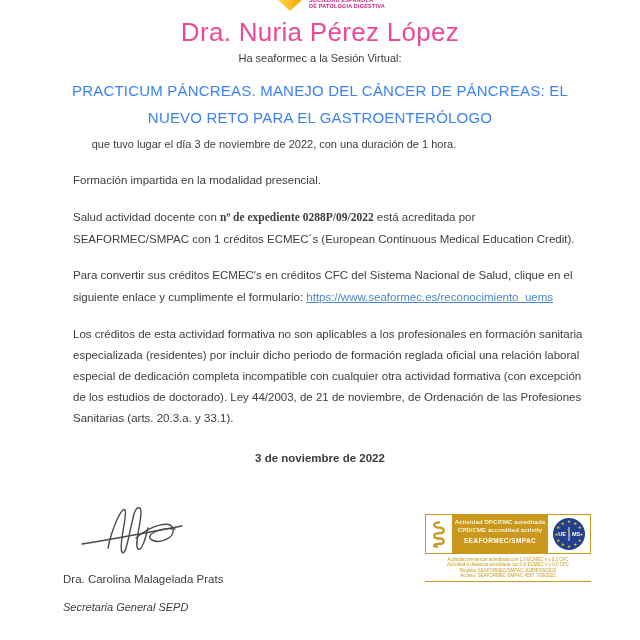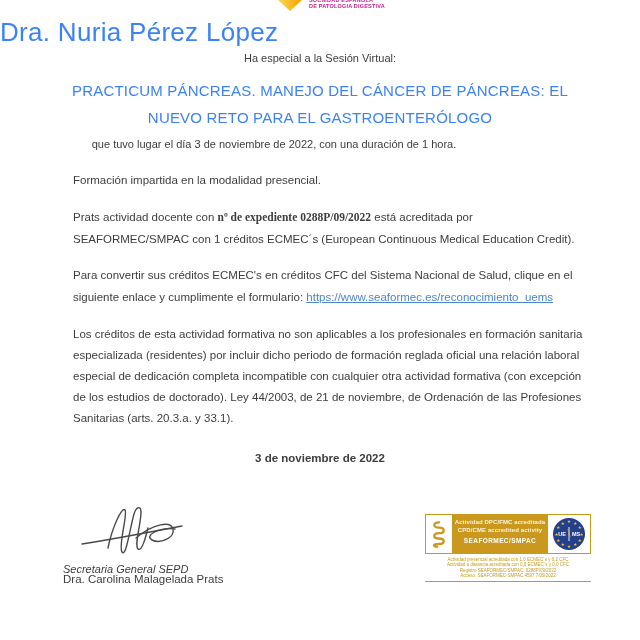--- a/index.html
+++ b/index.html
@@ -8,38 +8,38 @@
     font-family:"Liberation Sans", sans-serif; color:#3d3d3d; overflow:hidden;
   }
 
   
   .logo { position:absolute; top:0; left:278px; display:flex; align-items:flex-start; }
   .logo-diamond { display:block; margin-top:0; }
   .logo-text { margin-left:7px; height:12px; overflow:hidden; }
   .logo-line1 { margin-top:-3px; font-size:5.5px; font-weight:bold; color:#c51a8a; letter-spacing:.2px; white-space:nowrap; }
   .logo-line2 { font-size:5.5px; font-weight:bold; color:#c51a8a; letter-spacing:.2px; white-space:nowrap; }
 
-  .attendee { position:absolute; top:17px; left:0; width:640px; text-align:left; font-size:26px; color:#3b82f6; letter-spacing:.3px; }
+  .attendee { position:absolute; top:17px; left:0; width:640px; text-align:center; font-size:26px; color:#ec4899; letter-spacing:.3px; }
   .subtitle { position:absolute; top:52px; left:0; width:640px; text-align:center; font-size:11px; }
   .course-title { position:absolute; top:77px; left:45px; width:550px; text-align:center; font-size:15px; line-height:27px; letter-spacing:.2px; color:#3b82f6; }
   .session { position:absolute; top:138px; left:0; width:548px; text-align:center; font-size:11px; }
 
   .para { position:absolute; left:63px; width:515px; font-size:11.5px; line-height:21.5px;margin-left:10px; }
   .p-modality { top:170px; }
   .p-accreditation { top:207px; }
   .p-conversion { top:265px; }
   .p-residents { top:324px; line-height:21px; }
   .para b { font-weight:bold;font-family:Liberation Serif, serif; }
   .link { color:#4a86c8; text-decoration:underline; cursor:pointer; }
 
   .date-line { position:absolute; top:452px; left:0; width:640px; text-align:center; font-size:11.5px; font-weight:bold; }
 
   .signature { position:absolute; left:78px; top:498px; }
   .signer-name { position:absolute; left:63px; top:573px; font-size:11.5px; }
-  .signer-role { position:absolute; left:63px; top:563px; font-size:11px; font-style:italic; }
+  .signer-role { position:absolute; left:63px; top:601px; font-size:11px; font-style:italic; }
 
   
   .stamp { position:absolute; left:425px; top:514px; width:166px; }
   .stamp-strip { display:flex; height:40px; }
   .stamp-left { width:28px; box-sizing:border-box; background:#fff; border:1px solid #c79a1b; display:flex; align-items:center; justify-content:center; }
   .stamp-mid { flex:1; background:#c9981c; color:#faf3dc; text-align:center; padding-top:5px; font-weight:bold; box-sizing:border-box; }
   .stamp-mid .sl { font-size:6px; line-height:7.5px; letter-spacing:.1px; }
   .stamp-mid .sl3 { font-size:6.5px; margin-top:3px; letter-spacing:.4px; color:#fffdf5; }
   .stamp-right { width:44px; box-sizing:border-box; background:#fff; border:1px solid #c79a1b; display:flex; align-items:center; justify-content:center; }
   .fineprint { margin-top:3px; text-align:center; color:#c79a1b; font-size:4.5px; line-height:5.3px; }
@@ -60,27 +60,27 @@
       </defs>
       <polygon points="0,0 24,0 12,11" fill="url(#dg)"></polygon>
     </svg>
     <div class="logo-text">
       <div class="logo-line1">SOCIEDAD ESPAÑOLA</div>
       <div class="logo-line2">DE PATOLOGIA DIGESTIVA</div>
     </div>
   </div>
 
   <div class="attendee">Dra. Nuria Pérez López</div>
-  <div class="subtitle">Ha especial a la Sesión Virtual:</div>
+  <div class="subtitle">Ha seaformec a la Sesión Virtual:</div>
   <div class="course-title">PRACTICUM PÁNCREAS. MANEJO DEL CÁNCER DE PÁNCREAS: EL NUEVO RETO PARA EL GASTROENTERÓLOGO</div>
   <div class="session">que tuvo lugar el día 3 de noviembre de 2022, con una duración de 1 hora.</div>
 
   <div class="para p-modality">Formación impartida en la modalidad presencial.</div>
 
-  <div class="para p-accreditation"><span>Prats actividad docente con </span><b>nº de expediente 0288P/09/2022</b><span> está acreditada por SEAFORMEC/SMPAC con 1 créditos ECMEC´s (European Continuous Medical Education Credit).</span></div>
+  <div class="para p-accreditation"><span>Salud actividad docente con </span><b>nº de expediente 0288P/09/2022</b><span> está acreditada por SEAFORMEC/SMPAC con 1 créditos ECMEC´s (European Continuous Medical Education Credit).</span></div>
 
   <div class="para p-conversion"><span>Para convertir sus créditos ECMEC's en créditos CFC del Sistema Nacional de Salud, clique en el siguiente enlace y cumplimente el formulario: </span><a class="link" href="#">https://www.seaformec.es/reconocimiento_uems</a></div>
 
   <div class="para p-residents">Los créditos de esta actividad formativa no son aplicables a los profesionales en formación sanitaria especializada (residentes) por incluir dicho periodo de formación reglada oficial una relación laboral especial de dedicación completa incompatible con cualquier otra actividad formativa (con excepción de los estudios de doctorado). Ley 44/2003, de 21 de noviembre, de Ordenación de las Profesiones Sanitarias (arts. 20.3.a. y 33.1).</div>
 
   <div class="date-line">3 de noviembre de 2022</div>
 
   <svg class="signature" width="110" height="72" viewBox="0 0 110 72">
     <g fill="none" stroke="#4a4a4a" stroke-width="1.4" stroke-linecap="round">
       <path d="M4,46 C30,42 62,36 104,28"></path>

